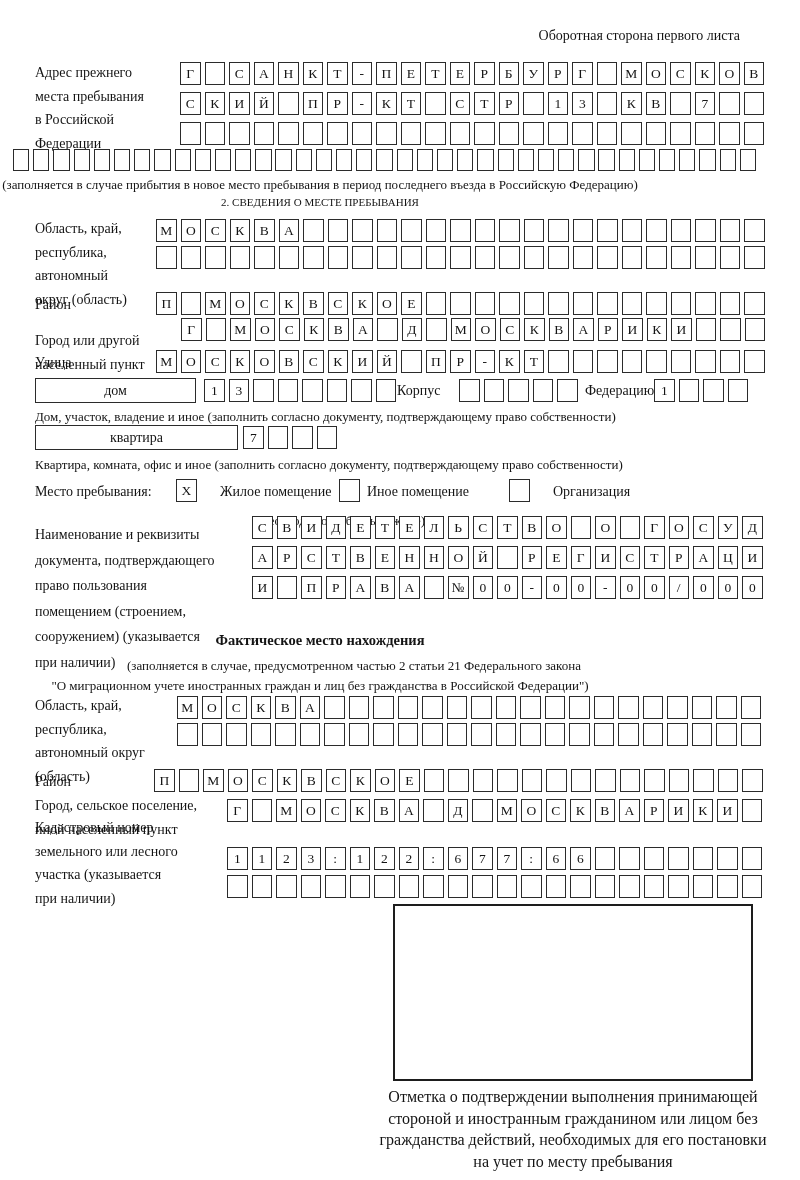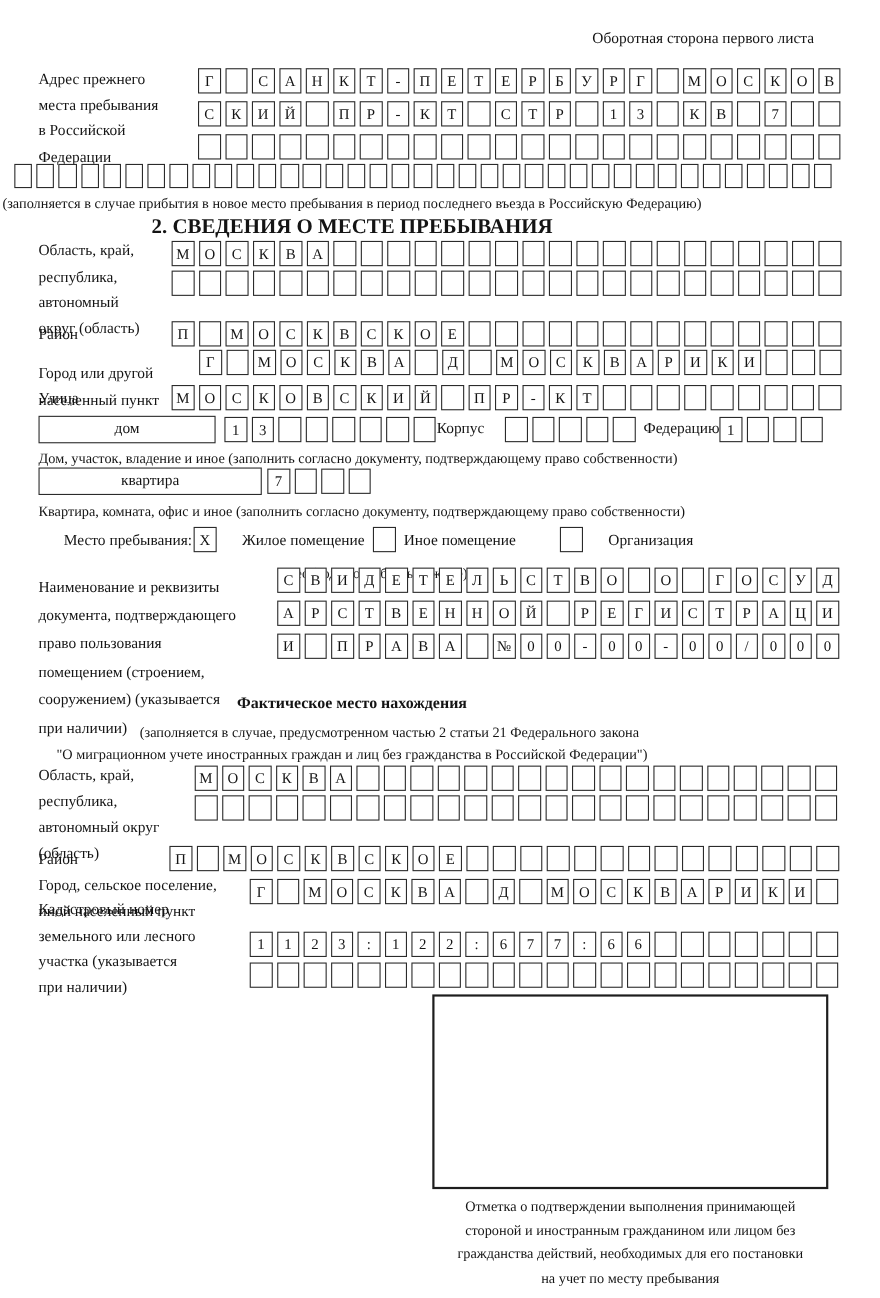--- a/index.html
+++ b/index.html
@@ -6,39 +6,39 @@
   body{
     width:800px;height:1180px;background:#ffffff;position:relative;
     font-family:"Liberation Serif","DejaVu Serif",serif;color:#141414;
     overflow:hidden;
   }
   .abs{position:absolute;}
   .lbl{font-size:14px;line-height:23.5px;white-space:pre-line;}
   .lbl-tight{font-size:14px;line-height:25.5px;white-space:pre-line;}
   .cap{font-size:13px;line-height:17px;}
   .center{text-align:center;width:640px;left:0;}
-  .title{font-weight:bold;font-size:19px;}
+  .title{font-weight:normal;font-size:11px;}
   .title2{font-weight:bold;font-size:14.5px;}
   .cells{display:flex;gap:4px;}
   .cell{
     box-sizing:border-box;flex:0 0 auto;width:20.5px;height:23px;
     border:1.5px solid #2b2b2b;background:#fff;
     display:flex;align-items:center;justify-content:center;
     font-size:13.5px;line-height:1;
   }
   .cells.sm{gap:3.9px;}
   .cells.sm .cell{width:16.3px;height:22px;border-width:1.4px;}
   .widebox{
     box-sizing:border-box;border:1.5px solid #2b2b2b;height:25px;
     display:flex;align-items:center;justify-content:center;font-size:14px;
   }
   .stampbox{
     box-sizing:border-box;border:2px solid #1d1d1d;background:#fff;
   }
-  .stampcap{font-size:13px;line-height:21.5px;white-space:pre-line;text-align:center;}
+  .stampcap{font-size:16px;line-height:21.5px;white-space:pre-line;text-align:center;}
 </style>
 </head>
 <body>
 
 <div class="abs lbl" style="top:24px;right:60px;">Оборотная сторона первого листа</div>
 
 <div class="abs lbl" style="left:35px;top:61px;">Адрес прежнего
 места пребывания
 в Российской
 Федерации</div>
@@ -339,21 +339,21 @@
 
 <div class="abs widebox" style="left:35px;top:425px;width:203px;">квартира</div>
 <div class="abs cells" style="left:243px;top:426px;">
     <span class="cell">7</span>
     <span class="cell"></span>
     <span class="cell"></span>
     <span class="cell"></span>
   </div>
 <div class="abs cap" style="left:35px;top:456px;">Квартира, комната, офис и иное (заполнить согласно документу, подтверждающему право собственности)</div>
 
-<div class="abs lbl" style="left:35px;top:480px;margin-left:23px;">Место пребывания:</div>
+<div class="abs lbl" style="left:35px;top:480px;">Место пребывания:</div>
 <div class="abs cells" style="left:176px;top:479px;">
     <span class="cell">X</span>
   </div>
 <div class="abs lbl" style="left:220px;top:480px;">Жилое помещение</div>
 <div class="abs cells" style="left:339px;top:479px;">
     <span class="cell"></span>
   </div>
 <div class="abs lbl" style="left:367px;top:480px;">Иное помещение</div>
 <div class="abs cells" style="left:509px;top:479px;">
     <span class="cell"></span>

